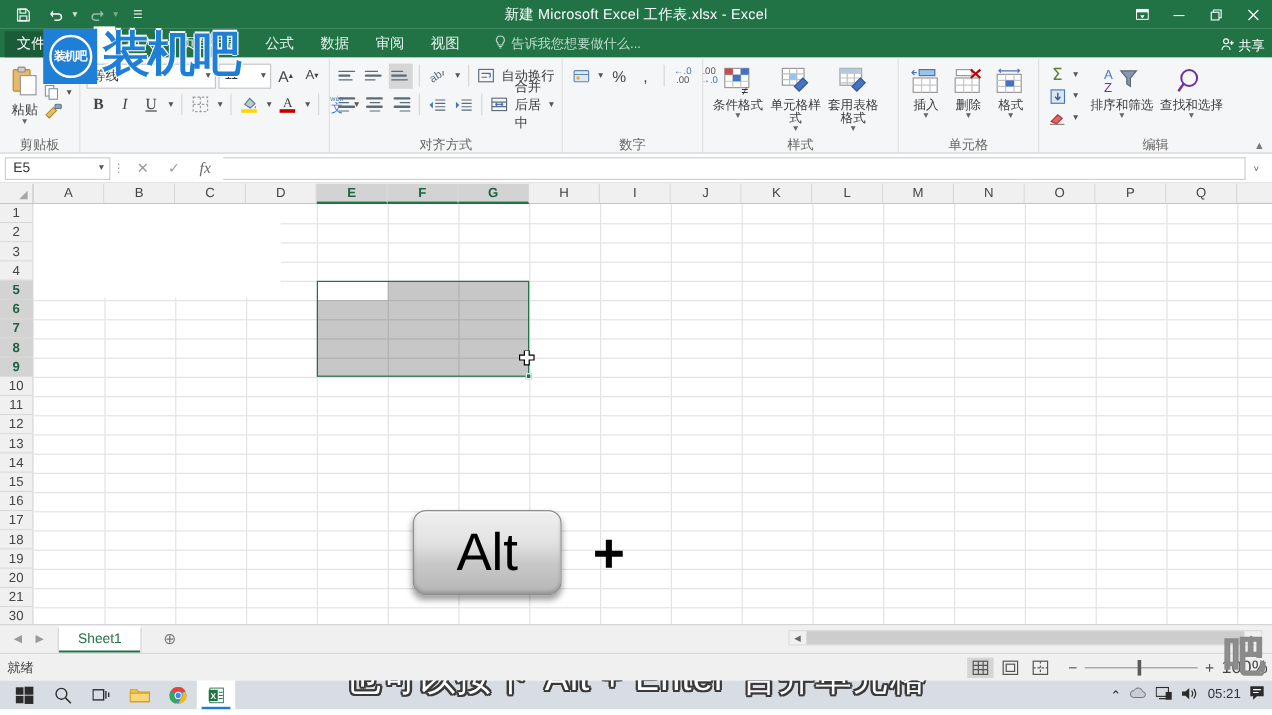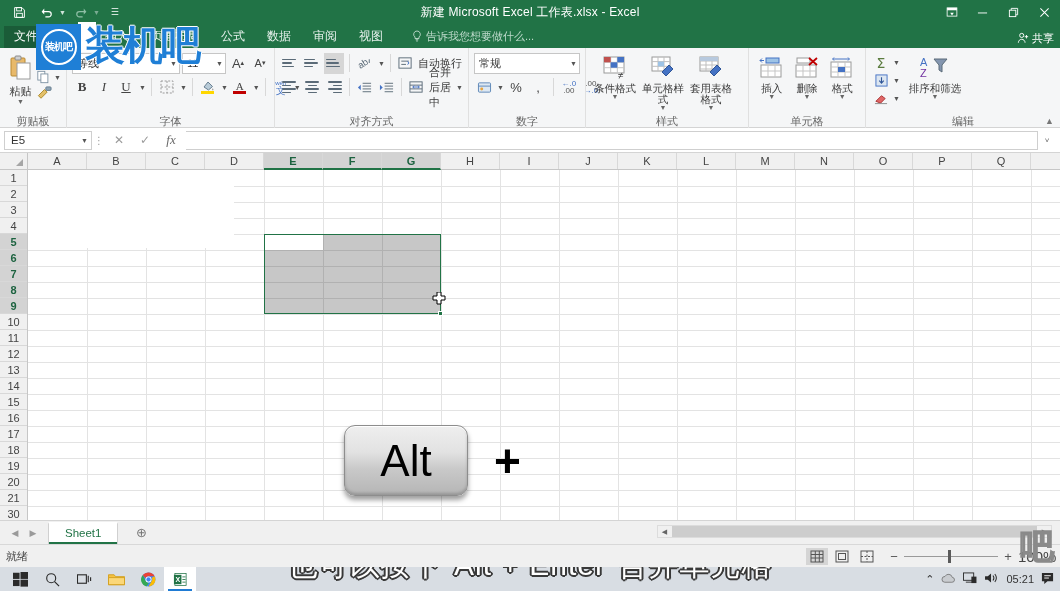--- a/index.html
+++ b/index.html
@@ -447,21 +447,20 @@
         </div>
         <span class="caret">▼</span>
         <div class="sep"></div>
         <div class="iconbtn" style="flex-direction:column;line-height:8px">
           <span style="font-size:6px;color:#4472c4">wén</span>
           <span style="font-size:10px;color:#4472c4">文</span>
         </div>
         <span class="caret">▼</span>
       </div>
     </div>
-    <div class="group-label">字体</div>
   </div>
 
   <div class="group" style="width:194px">
     <div class="group-body" style="flex-direction:column;">
       <div class="row">
         <div class="iconbtn">
           <span class="al-ico">
               <i style="width:14px"></i>
               <i style="width:10px"></i>
               <i style="width:12px"></i>
@@ -547,26 +546,20 @@
         </div>
         <span class="wide-lbl">合并后居中</span>
         <span class="caret">▼</span>
       </div>
     </div>
     <div class="group-label">对齐方式</div>
   </div>
 
   <div class="group" style="width:117px">
     <div class="group-body" style="flex-direction:column;">
-      <div class="row">
-        <div class="combo" style="width:106px">
-          <span>常规</span>
-          <span class="caret">▼</span>
-        </div>
-      </div>
       <div class="row">
         <div class="iconbtn">
           <svg width="15" height="13" viewBox="0 0 16 14">
               <rect x="1.5" y="2" width="13" height="10" rx="1" fill="#dde8f3" stroke="#5b85b5"></rect>
               <path d="M1.5 5.5h13" stroke="#5b85b5"></path>
               <circle cx="5" cy="8.6" r="1.6" fill="#e8a33d"></circle>
             </svg>
         </div>
         <span class="caret">▼</span>
         <div class="iconbtn" style="font-size:13px;">%</div>
@@ -699,20 +692,30 @@
       </div>
       <div class="sbtn" style="width:58px;margin-left:6px">
         <div class="big-ico">
           <svg width="30" height="26" viewBox="0 0 30 26">
             <text x="0" y="11" font-size="11" fill="#4472c4" font-family="Liberation Sans">A</text>
             <text x="0" y="22" font-size="11" fill="#7030a0" font-family="Liberation Sans">Z</text>
             <path d="M14 4h13l-5 6v7l-3-2v-5z" fill="#8496b0" stroke="#5b6b78"></path>
           </svg>
         </div>
         <div class="lbl">排序和筛选</div>
+        <div class="big-caret">▼</div>
+      </div>
+      <div class="sbtn" style="width:58px">
+        <div class="big-ico">
+          <svg width="28" height="26" viewBox="0 0 28 26">
+              <circle cx="12" cy="10" r="6.6" fill="none" stroke="#7030a0" stroke-width="1.7"></circle>
+              <path d="M7.2 15 3 21" stroke="#7030a0" stroke-width="2"></path>
+            </svg>
+        </div>
+        <div class="lbl">查找和选择</div>
         <div class="big-caret">▼</div>
       </div>
     </div>
     <div class="group-label">编辑</div>
     <div class="collapse-ribbon">▲</div>
   </div>
 </div>
 
 <div id="formulabar">
   <div id="namebox">

